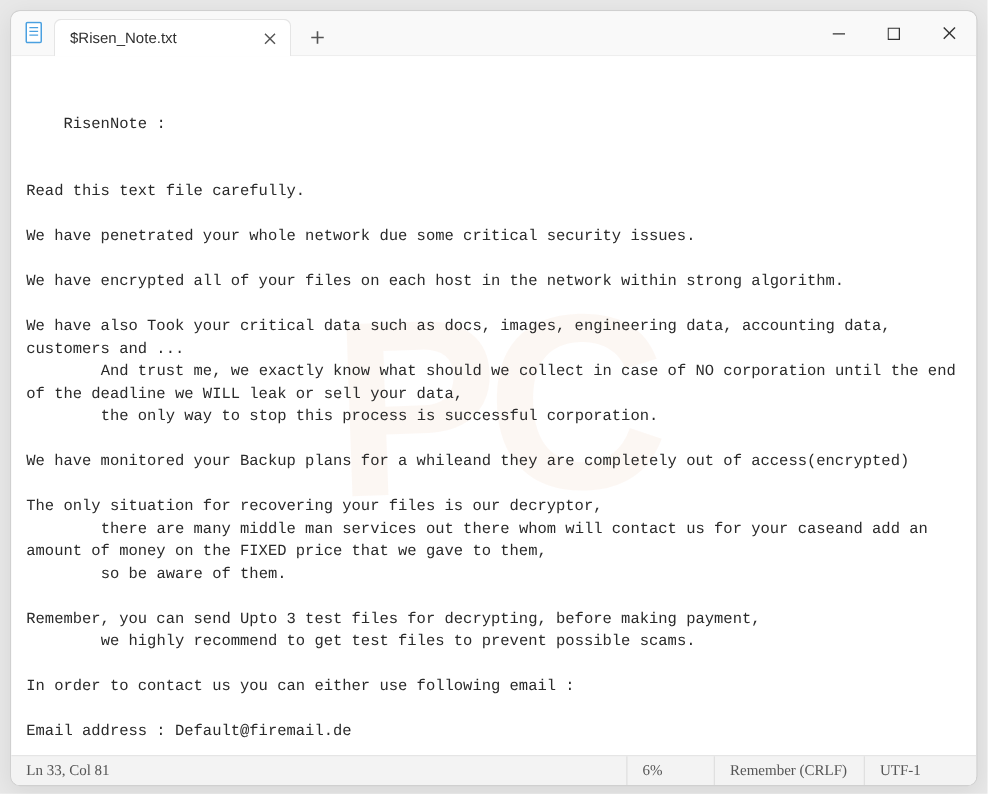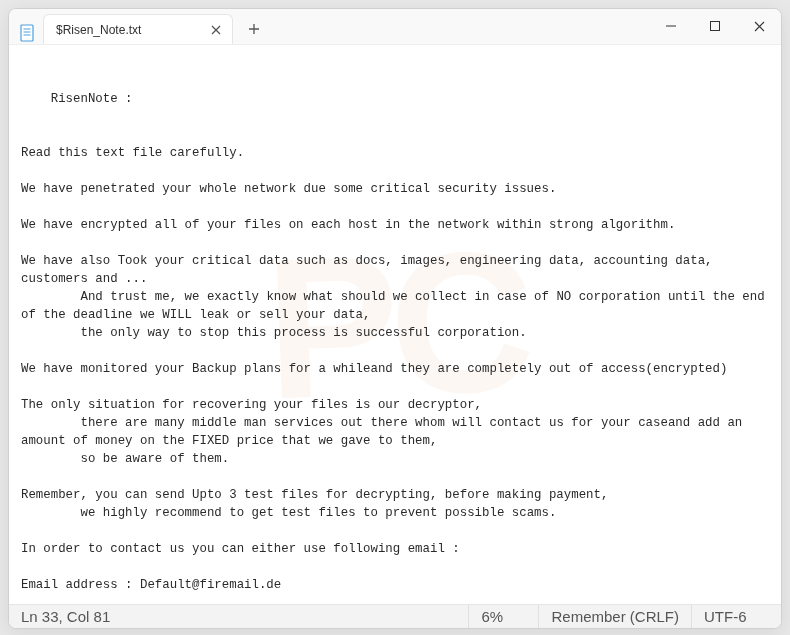--- a/index.html
+++ b/index.html
@@ -21,21 +21,21 @@
       border-radius: 8px;
       display: flex;
       flex-direction: column;
       overflow: hidden;
       box-shadow: 0 4px 20px rgba(0,0,0,0.08);
     }
     .titlebar {
       height: 36px;
       background: #f9f9f9;
       display: flex;
-      align-items: flex-end;
+      align-items: center;
       border-bottom: 1px solid #eee;
     }
     .app-icon {
       width: 16px;
       height: 20px;
       margin-left: 10px;
       margin-right: 8px;
       display:flex;align-items:center;justify-content:center;
     }
     .tab {
@@ -118,22 +118,23 @@
       word-wrap: break-word;
       background:#fff;
       position:relative;
     }
     .statusbar {
       height: 24px;
       background: #f3f3f3;
       border-top: 1px solid #e5e5e5;
       display:flex;
       align-items:center;
-      font-size: 15px;
+      font-size: 12px;
       color:#555;
+      font-family:Liberation Serif, serif;
     }
     .status-cell {
       padding: 0 12px;
       height: 100%;
       display:flex;
       align-items:center;
       border-left:1px solid #e0e0e0;
     }
     .status-cell:first-child { border-left:none; }
     .status-spacer { flex: 1; }
@@ -241,16 +242,16 @@
 If you didn't get any respond within 72 hours use our blog to contact us,
 therefore we can create another way for you to contact your cryptor as soon as possible.
 TOR BLOG : http://o6pi3u67zyag73ligtsupin5rjkxpfrbofwoxnhimpgpfttxqu7lsuyd.onion</span>
   </div>
 
   <div class="statusbar">
     <div class="status-cell">Ln 33, Col 81</div>
     <div class="status-spacer"></div>
     <div class="status-cell" style="min-width:70px">6%</div>
     <div class="status-cell" style="min-width:120px">Remember (CRLF)</div>
-    <div class="status-cell" style="min-width:90px">UTF-6</div>
+    <div class="status-cell" style="min-width:90px">UTF-1</div>
   </div>
 
 </div>
 
 </body></html>

